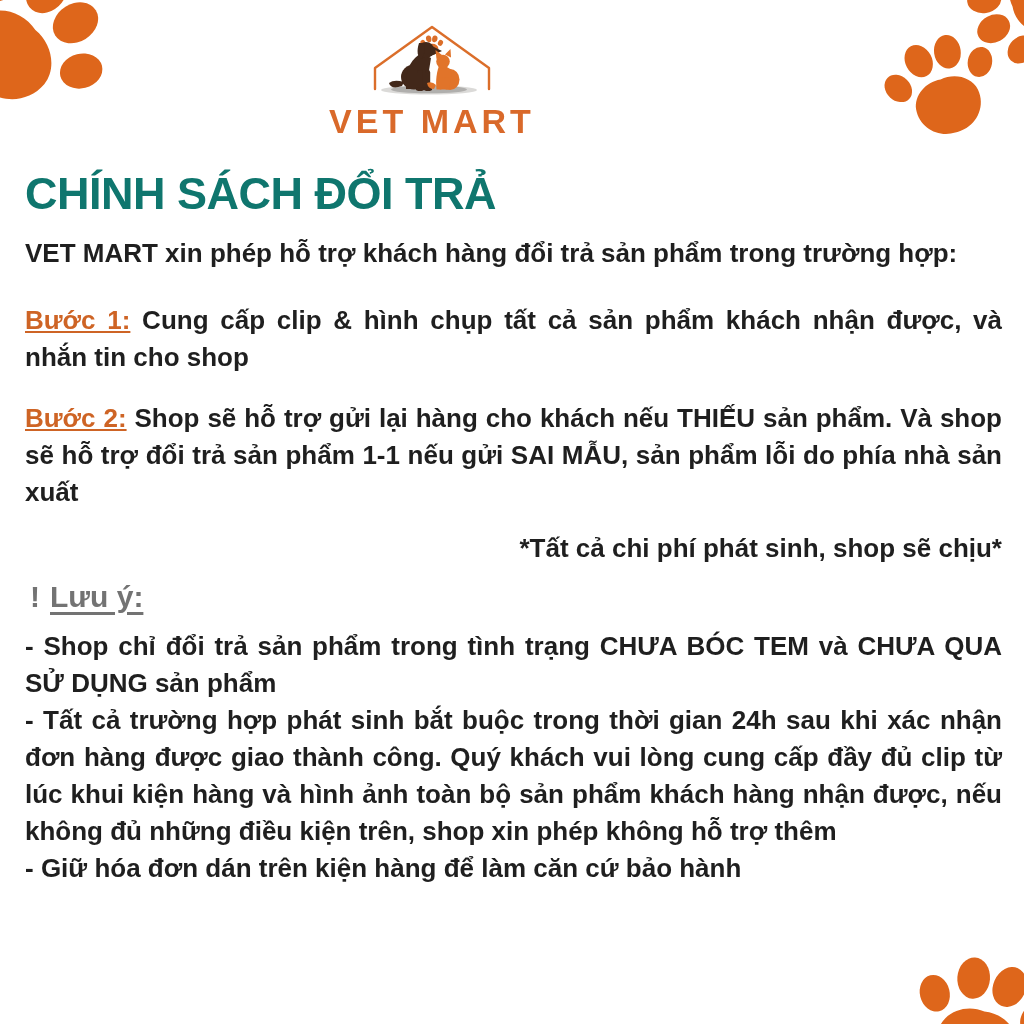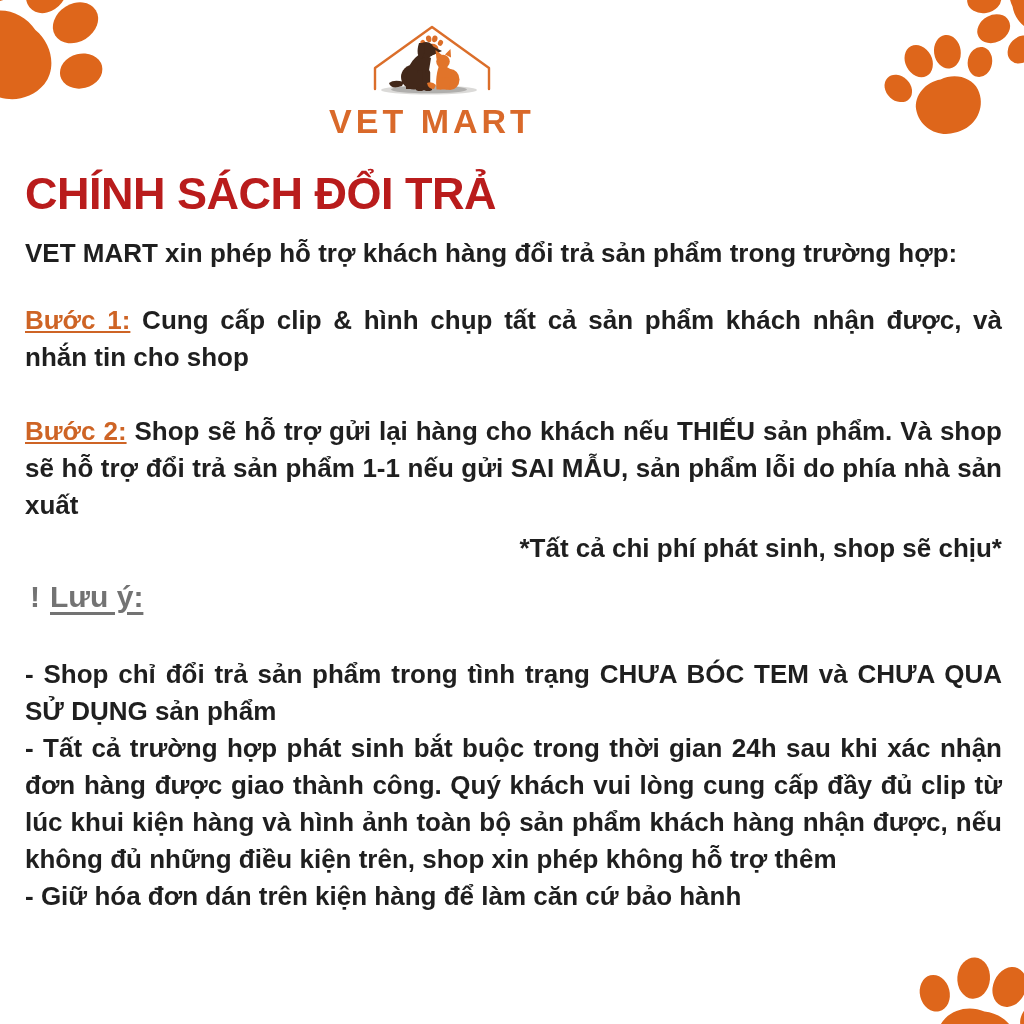--- a/index.html
+++ b/index.html
@@ -22,43 +22,43 @@
   .logo svg{display:block;margin:0 auto;}
   .brand{
     margin-top:6px;
     font-size:34px;font-weight:bold;letter-spacing:4px;
     color:#d9692a;
   }
   
   .title{
     position:absolute;left:25px;top:168px;
     font-size:45px;font-weight:bold;letter-spacing:-0.5px;
-    color:#b91c1c;
+    color:#0f766e;
   }
   .intro{
     position:absolute;left:25px;top:238px;
     font-size:26px;font-weight:bold;white-space:nowrap;
     color:#1f1f1f;
   }
   .block{
     position:absolute;left:25px;width:977px;
     font-size:26px;font-weight:bold;line-height:37px;
     text-align:justify;color:#1f1f1f;
   }
   .step1{top:302px;}
-  .step2{top:413px;}
+  .step2{top:400px;}
   .step-label{color:#ce6425;text-decoration:underline;}
   .fee-note{top:530px;text-align:right;}
   .warning{
     position:absolute;left:30px;top:580px;
     font-size:30px;font-weight:bold;color:#737373;
   }
   .warn-mark{margin-right:10px;}
   .warn-label{text-decoration:underline;text-underline-offset:5px;text-decoration-thickness:2.5px;}
-  .notes{top:628px;margin-top:28px;}
+  .notes{top:628px;}
   .notes p{margin:0;padding:0;}
 </style>
 </head>
 <body>
 
 <div class="page">
 
   <svg width="0" height="0" style="position:absolute" aria-hidden="true">
     <defs>
       <g id="pawS">

